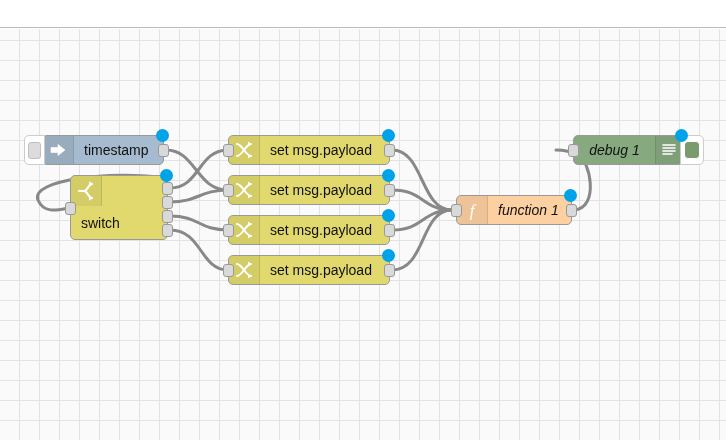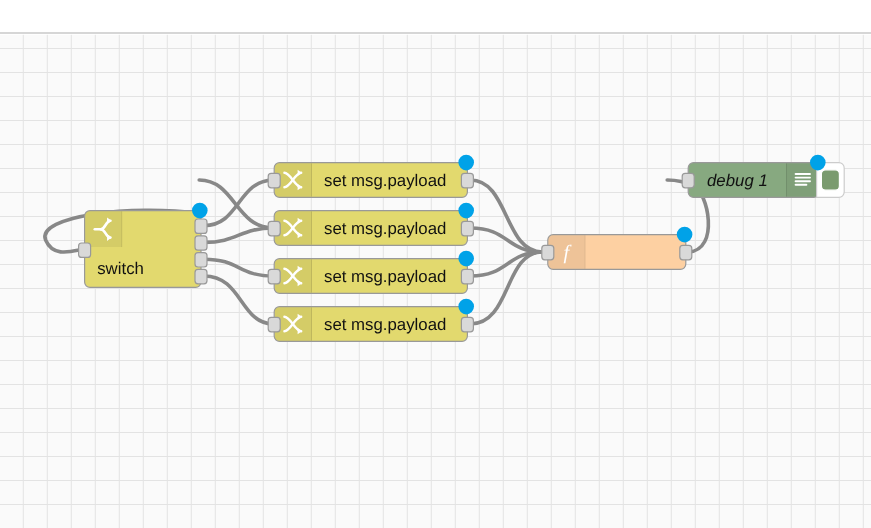--- a/index.html
+++ b/index.html
@@ -178,20 +178,33 @@
       <path d="M 392,190 C 424,190 422,210 452,210"></path>
 
       <path d="M 392,230 C 424,230 422,210 452,210"></path>
 
       <path d="M 392,270 C 426,270 420,210 452,210"></path>
 
       <path d="M 574,210 C 600,208 590,160 578,155 C 568,150 560,150 556,150"></path>
     </g>
   </svg>
 
+  <div class="node" style="left:42px; top:135px; width:122px; height:30px; background:#a6bbcf;">
+    <div class="inject-btn">
+      <div class="inject-btn-inner"></div>
+    </div>
+    <div class="node-icon-box" style="background: rgba(0,0,0,0.08);">
+      <svg class="icon-svg" width="18" height="18" viewBox="0 0 18 18" aria-hidden="true">
+        <path d="M2 6.5 h7 V3.5 L16 9 l-7 5.5 V11.5 H2 Z" fill="#ffffff" stroke="#ffffff" stroke-width="0.6" stroke-linejoin="round"></path>
+      </svg>
+    </div>
+    <div class="node-label">timestamp</div>
+    <div class="port out" style="top:8px;"></div>
+    <div class="status-dot" style="right:-6px; top:-7px;"></div>
+  </div>
 
   <div class="node" style="left:70px; top:175px; width:98px; height:65px; background:#e2d96e;flex-direction:column;">
     <div class="node-icon-box" style="background: rgba(0,0,0,0.06);">
       <svg class="icon-svg" width="20" height="22" viewBox="0 0 20 22" aria-hidden="true">
         <path d="M3 11 H8" stroke="#ffffff" stroke-width="2.2" stroke-linecap="round" fill="none"></path>
         <path d="M8 11 C12 11 12 4 16 4" stroke="#ffffff" stroke-width="2.2" stroke-linecap="round" fill="none"></path>
         <path d="M8 11 C12 11 12 18 16 18" stroke="#ffffff" stroke-width="2.2" stroke-linecap="round" fill="none"></path>
         <path d="M13.2 1.2 L17 4 L13.2 6.8 Z" fill="#ffffff"></path>
         <path d="M13.2 15.2 L17 18 L13.2 20.8 Z" fill="#ffffff"></path>
       </svg>
@@ -264,20 +277,21 @@
     <div class="port out" style="top:8px;"></div>
     <div class="status-dot" style="right:-6px; top:-7px;"></div>
   </div>
 
   <div class="node" style="left:456px; top:195px; width:116px; height:30px; background:#fdd0a2;">
     <div class="node-icon-box" style="background: rgba(0,0,0,0.06);">
       <svg class="icon-svg" width="18" height="20" viewBox="0 0 18 20" aria-hidden="true">
         <text x="9" y="16" text-anchor="middle" font-family="Liberation Serif, serif" font-style="italic" font-size="17" fill="#ffffff">f</text>
       </svg>
     </div>
+    <div class="node-label italic">function 1</div>
     <div class="port in" style="top:8px;"></div>
     <div class="port out" style="top:8px;"></div>
     <div class="status-dot" style="right:-6px; top:-7px;"></div>
   </div>
 
   <div class="node" style="left:573px; top:135px; width:110px; height:30px; background:#87a980;">
     <div class="node-label italic center">debug 1</div>
     <div class="node-icon-box" style="background: rgba(0,0,0,0.06); border-right:none; border-left:1px solid rgba(0,0,0,0.10);
                 border-radius:0 4px 4px 0; width:26px; flex:0 0 26px;">
       <svg class="icon-svg" width="16" height="16" viewBox="0 0 16 16" aria-hidden="true">

